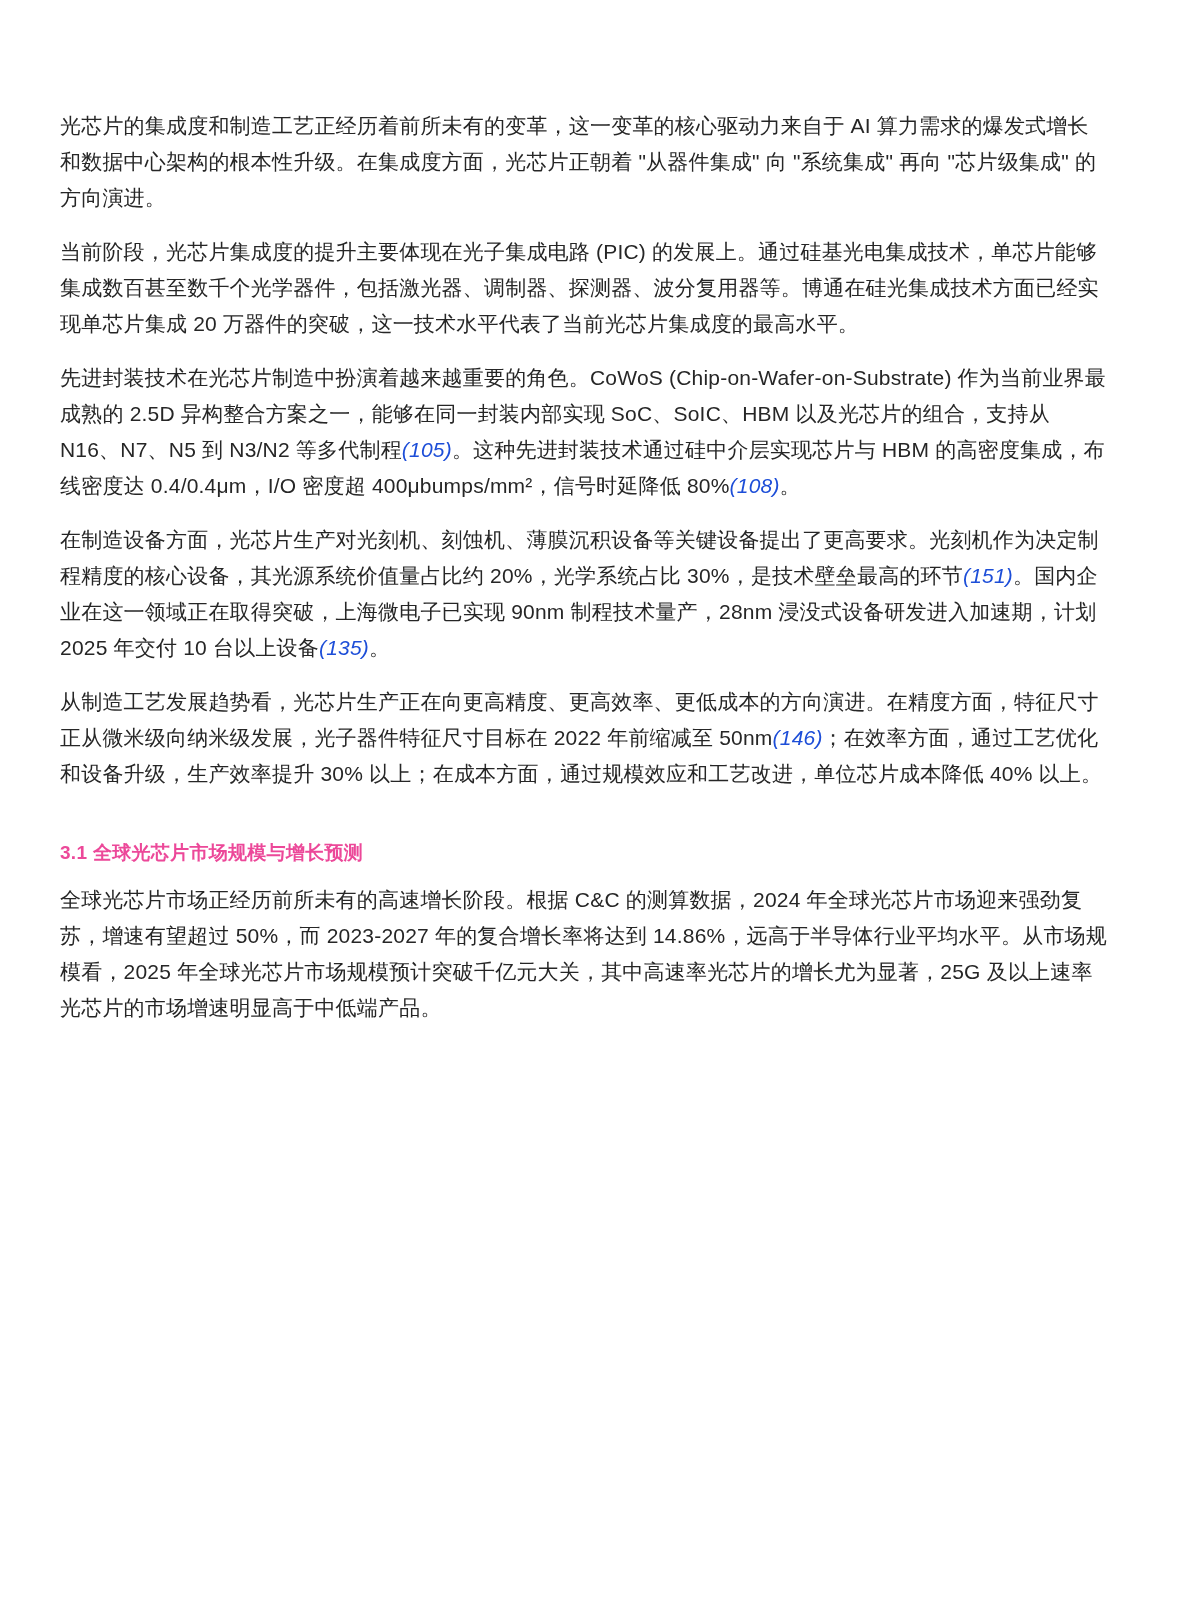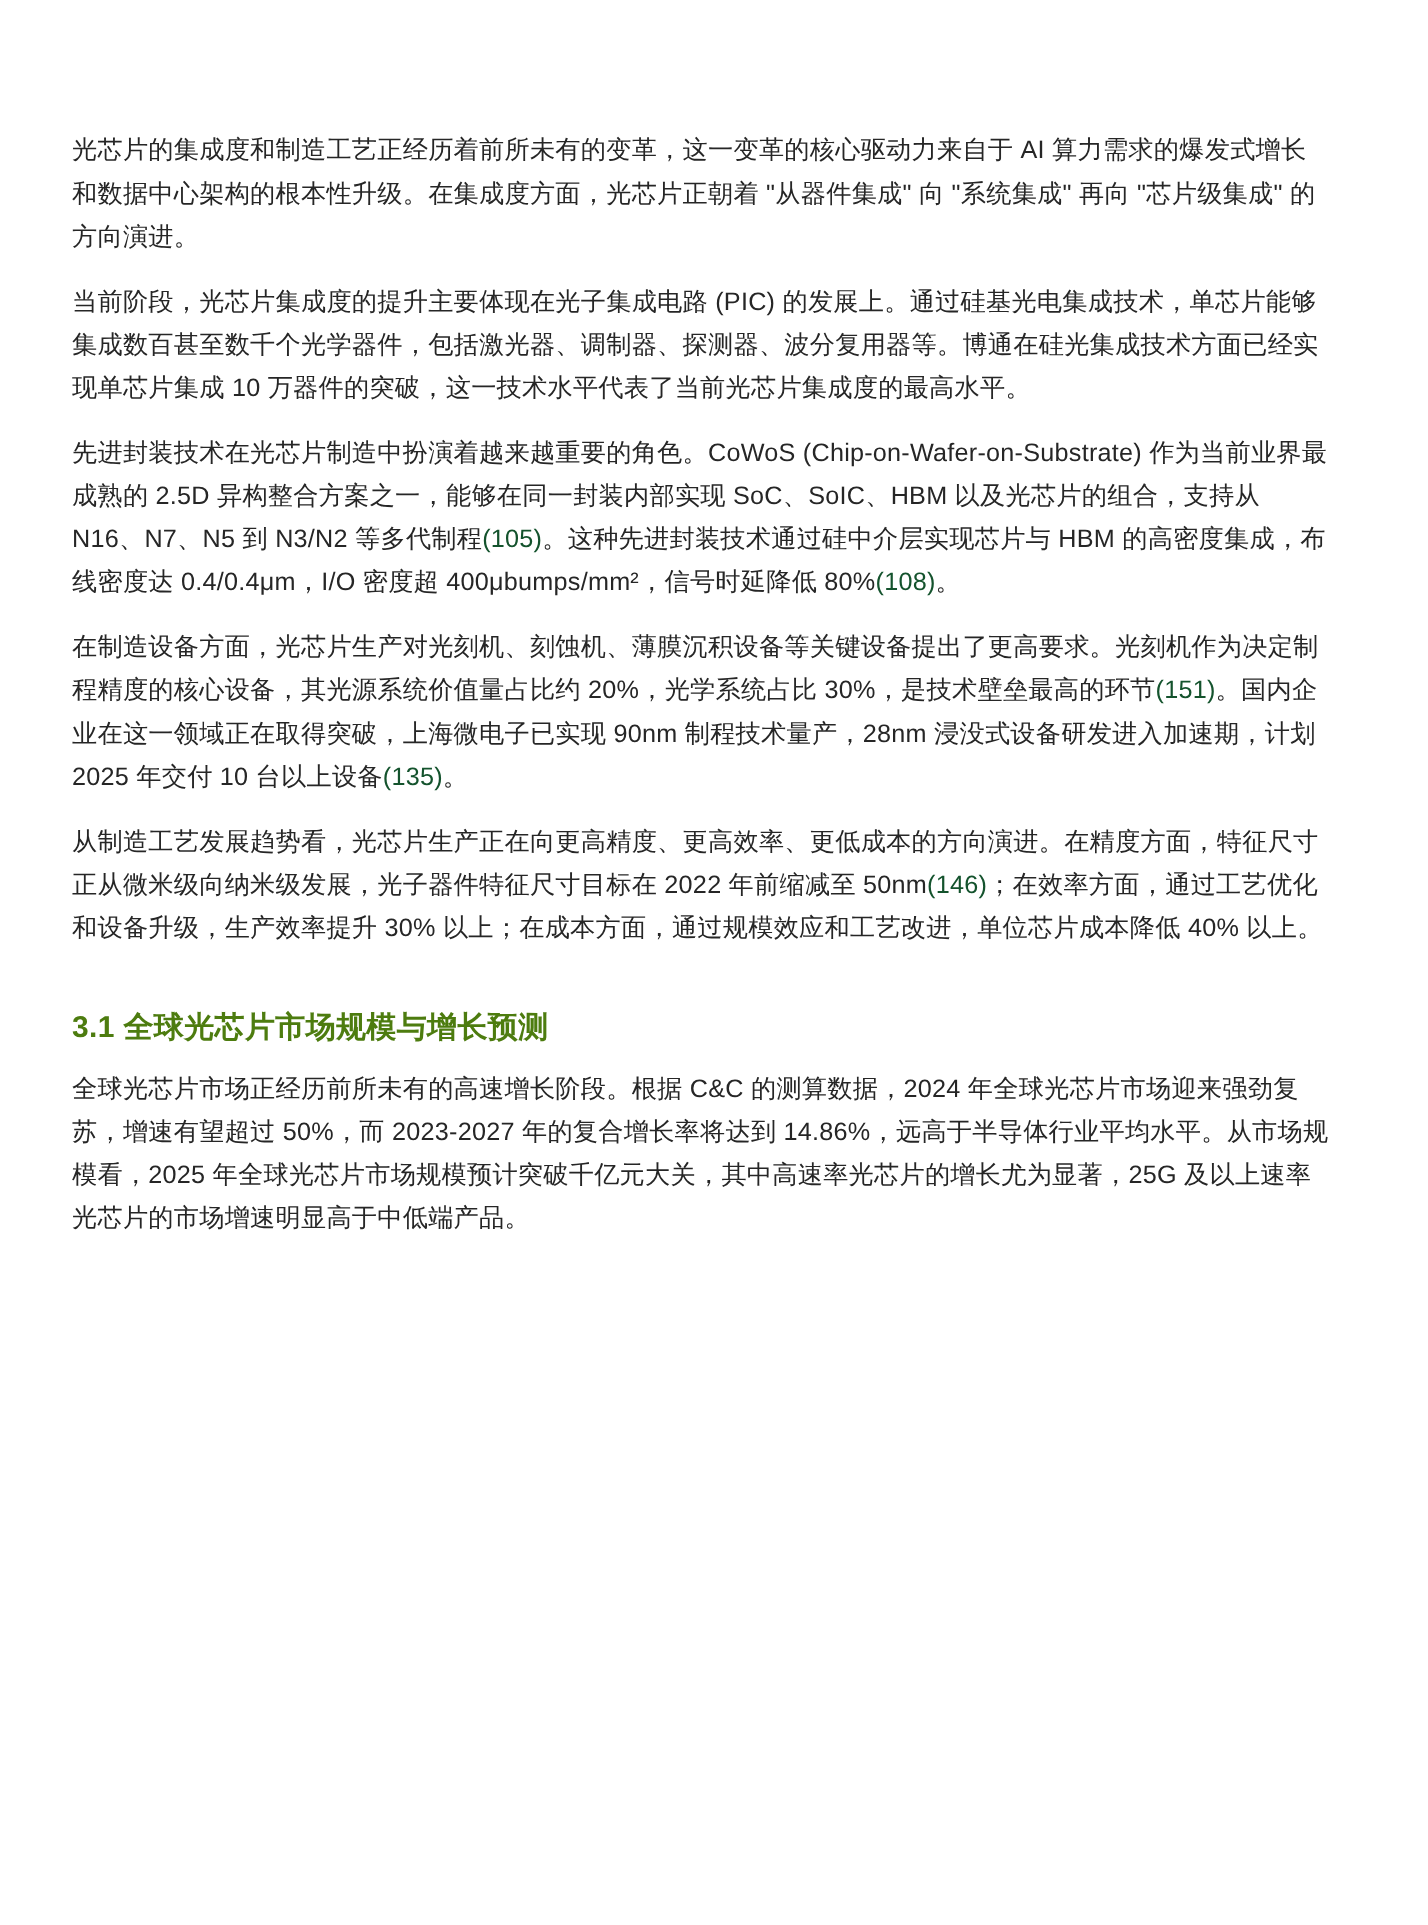--- a/index.html
+++ b/index.html
@@ -28,41 +28,42 @@
   }
   h1.section-title {
     font-size: 38px;
     line-height: 1.35;
     font-weight: 700;
     color: #1a1a1a;
     margin: 54px 0 0 0;
     letter-spacing: 0.5px;
   }
   h2.subsection-title {
-    font-size: 25px;
+    font-size: 19px;
     line-height: 1.35;
     font-weight: 700;
-    color: #4d7c0f;
+    color: #ec4899;
     margin: 48px 0 16px 0;
     letter-spacing: 0.3px;
   }
   a.cite {
-    color: #14532d;
+    color: #1d4ed8;
     text-decoration: none;
     cursor: pointer;
+    font-style: italic;
   }
 </style>
 </head>
 <body>
 
 <article class="page">
 
   <p class="body-text">光芯片的集成度和制造工艺正经历着前所未有的变革，这一变革的核心驱动力来自于 AI 算力需求的爆发式增长和数据中心架构的根本性升级。在集成度方面，光芯片正朝着 "从器件集成" 向 "系统集成" 再向 "芯片级集成" 的方向演进。</p>
 
-  <p class="body-text">当前阶段，光芯片集成度的提升主要体现在光子集成电路 (PIC) 的发展上。通过硅基光电集成技术，单芯片能够集成数百甚至数千个光学器件，包括激光器、调制器、探测器、波分复用器等。博通在硅光集成技术方面已经实现单芯片集成 10 万器件的突破，这一技术水平代表了当前光芯片集成度的最高水平。</p>
+  <p class="body-text">当前阶段，光芯片集成度的提升主要体现在光子集成电路 (PIC) 的发展上。通过硅基光电集成技术，单芯片能够集成数百甚至数千个光学器件，包括激光器、调制器、探测器、波分复用器等。博通在硅光集成技术方面已经实现单芯片集成 20 万器件的突破，这一技术水平代表了当前光芯片集成度的最高水平。</p>
 
 
   <p class="body-text"><span>先进封装技术在光芯片制造中扮演着越来越重要的角色。CoWoS (Chip-on-Wafer-on-Substrate) 作为当前业界最成熟的 2.5D 异构整合方案之一，能够在同一封装内部实现 SoC、SoIC、HBM 以及光芯片的组合，支持从 N16、N7、N5 到 N3/N2 等多代制程</span><a class="cite">(105)</a><span>。这种先进封装技术通过硅中介层实现芯片与 HBM 的高密度集成，布线密度达 0.4/0.4μm，I/O 密度超 400μbumps/mm²，信号时延降低 80%</span><a class="cite">(108)</a><span>。</span></p>
 
   <p class="body-text"><span>在制造设备方面，光芯片生产对光刻机、刻蚀机、薄膜沉积设备等关键设备提出了更高要求。光刻机作为决定制程精度的核心设备，其光源系统价值量占比约 20%，光学系统占比 30%，是技术壁垒最高的环节</span><a class="cite">(151)</a><span>。国内企业在这一领域正在取得突破，上海微电子已实现 90nm 制程技术量产，28nm 浸没式设备研发进入加速期，计划 2025 年交付 10 台以上设备</span><a class="cite">(135)</a><span>。</span></p>
 
   <p class="body-text"><span>从制造工艺发展趋势看，光芯片生产正在向更高精度、更高效率、更低成本的方向演进。在精度方面，特征尺寸正从微米级向纳米级发展，光子器件特征尺寸目标在 2022 年前缩减至 50nm</span><a class="cite">(146)</a><span>；在效率方面，通过工艺优化和设备升级，生产效率提升 30% 以上；在成本方面，通过规模效应和工艺改进，单位芯片成本降低 40% 以上。</span></p>
 
 
   <h2 class="subsection-title">3.1 全球光芯片市场规模与增长预测</h2>

